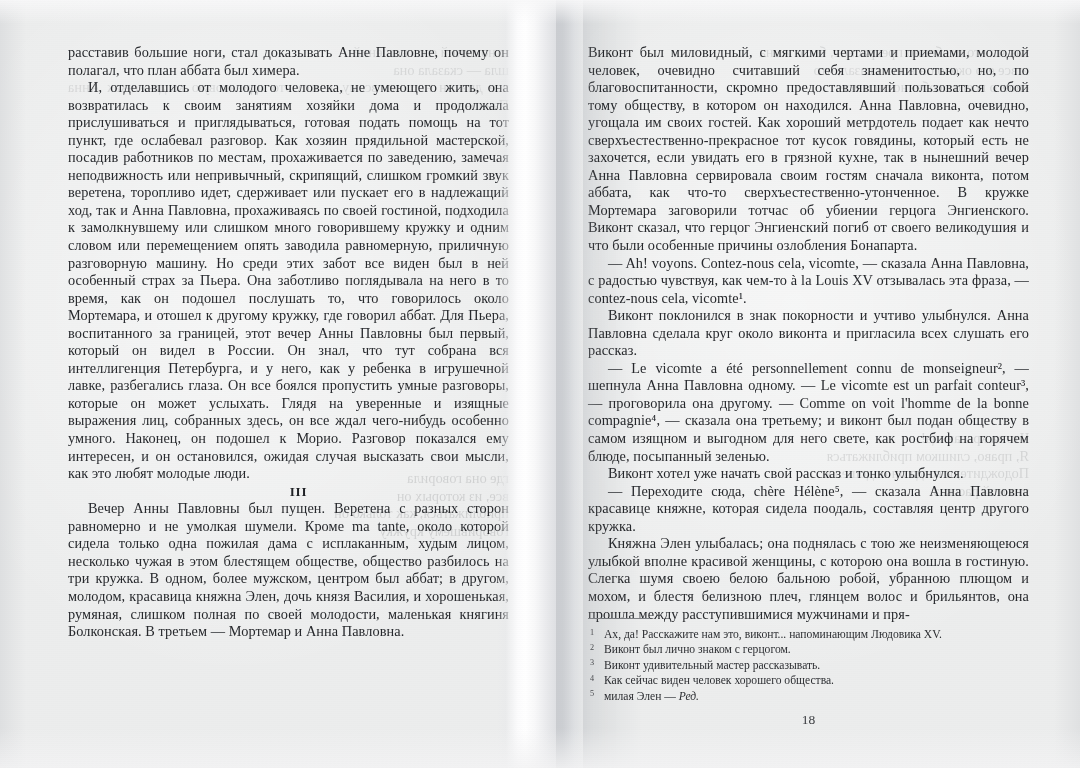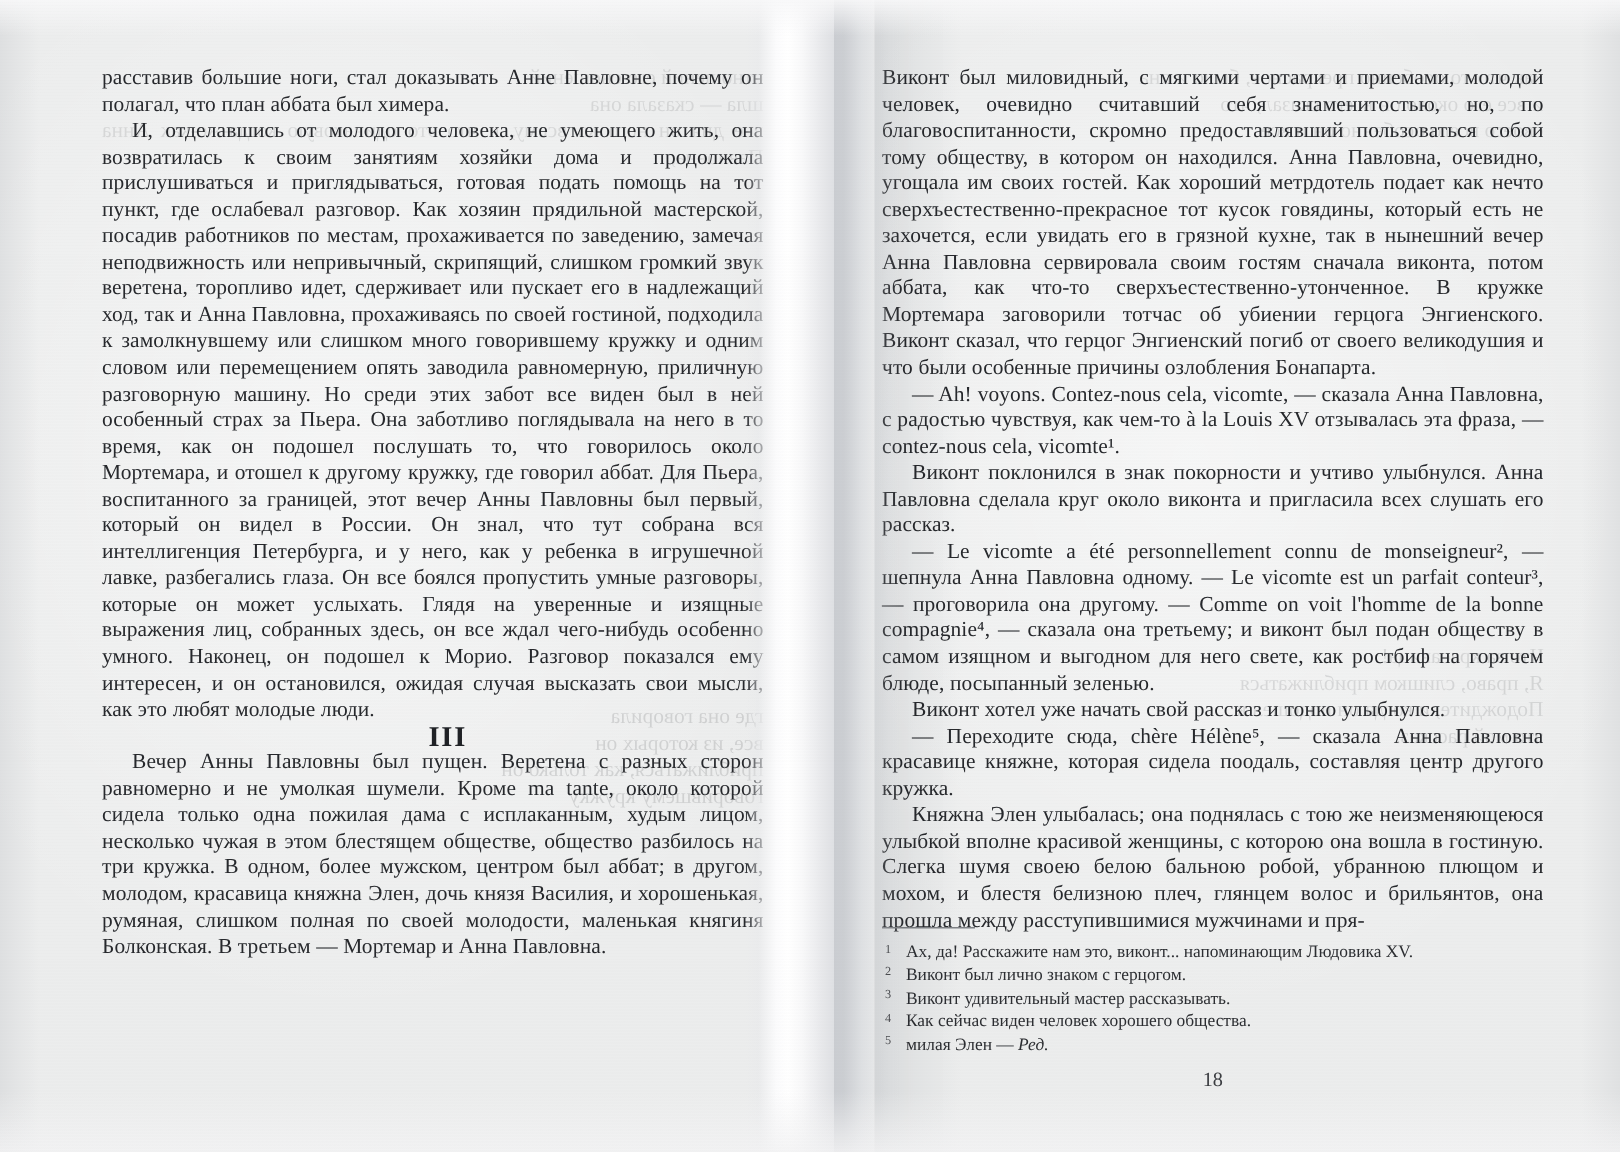--- a/index.html
+++ b/index.html
@@ -118,21 +118,21 @@
     text-indent: 20px;
   }
   .textblock p.noindent { text-indent: 0; }
 
   
   .chapter-num {
     margin: 19px 0 13px 0;
     text-align: center;
     text-indent: 0;
     font-weight: bold;
-    font-size: 19px;
+    font-size: 13px;
     letter-spacing: 0.06em;
     color: #1f2125;
   }
 
   
   .folio {
     position: absolute;
     width: 441px;
     text-align: center;
     font-size: 13.5px;

